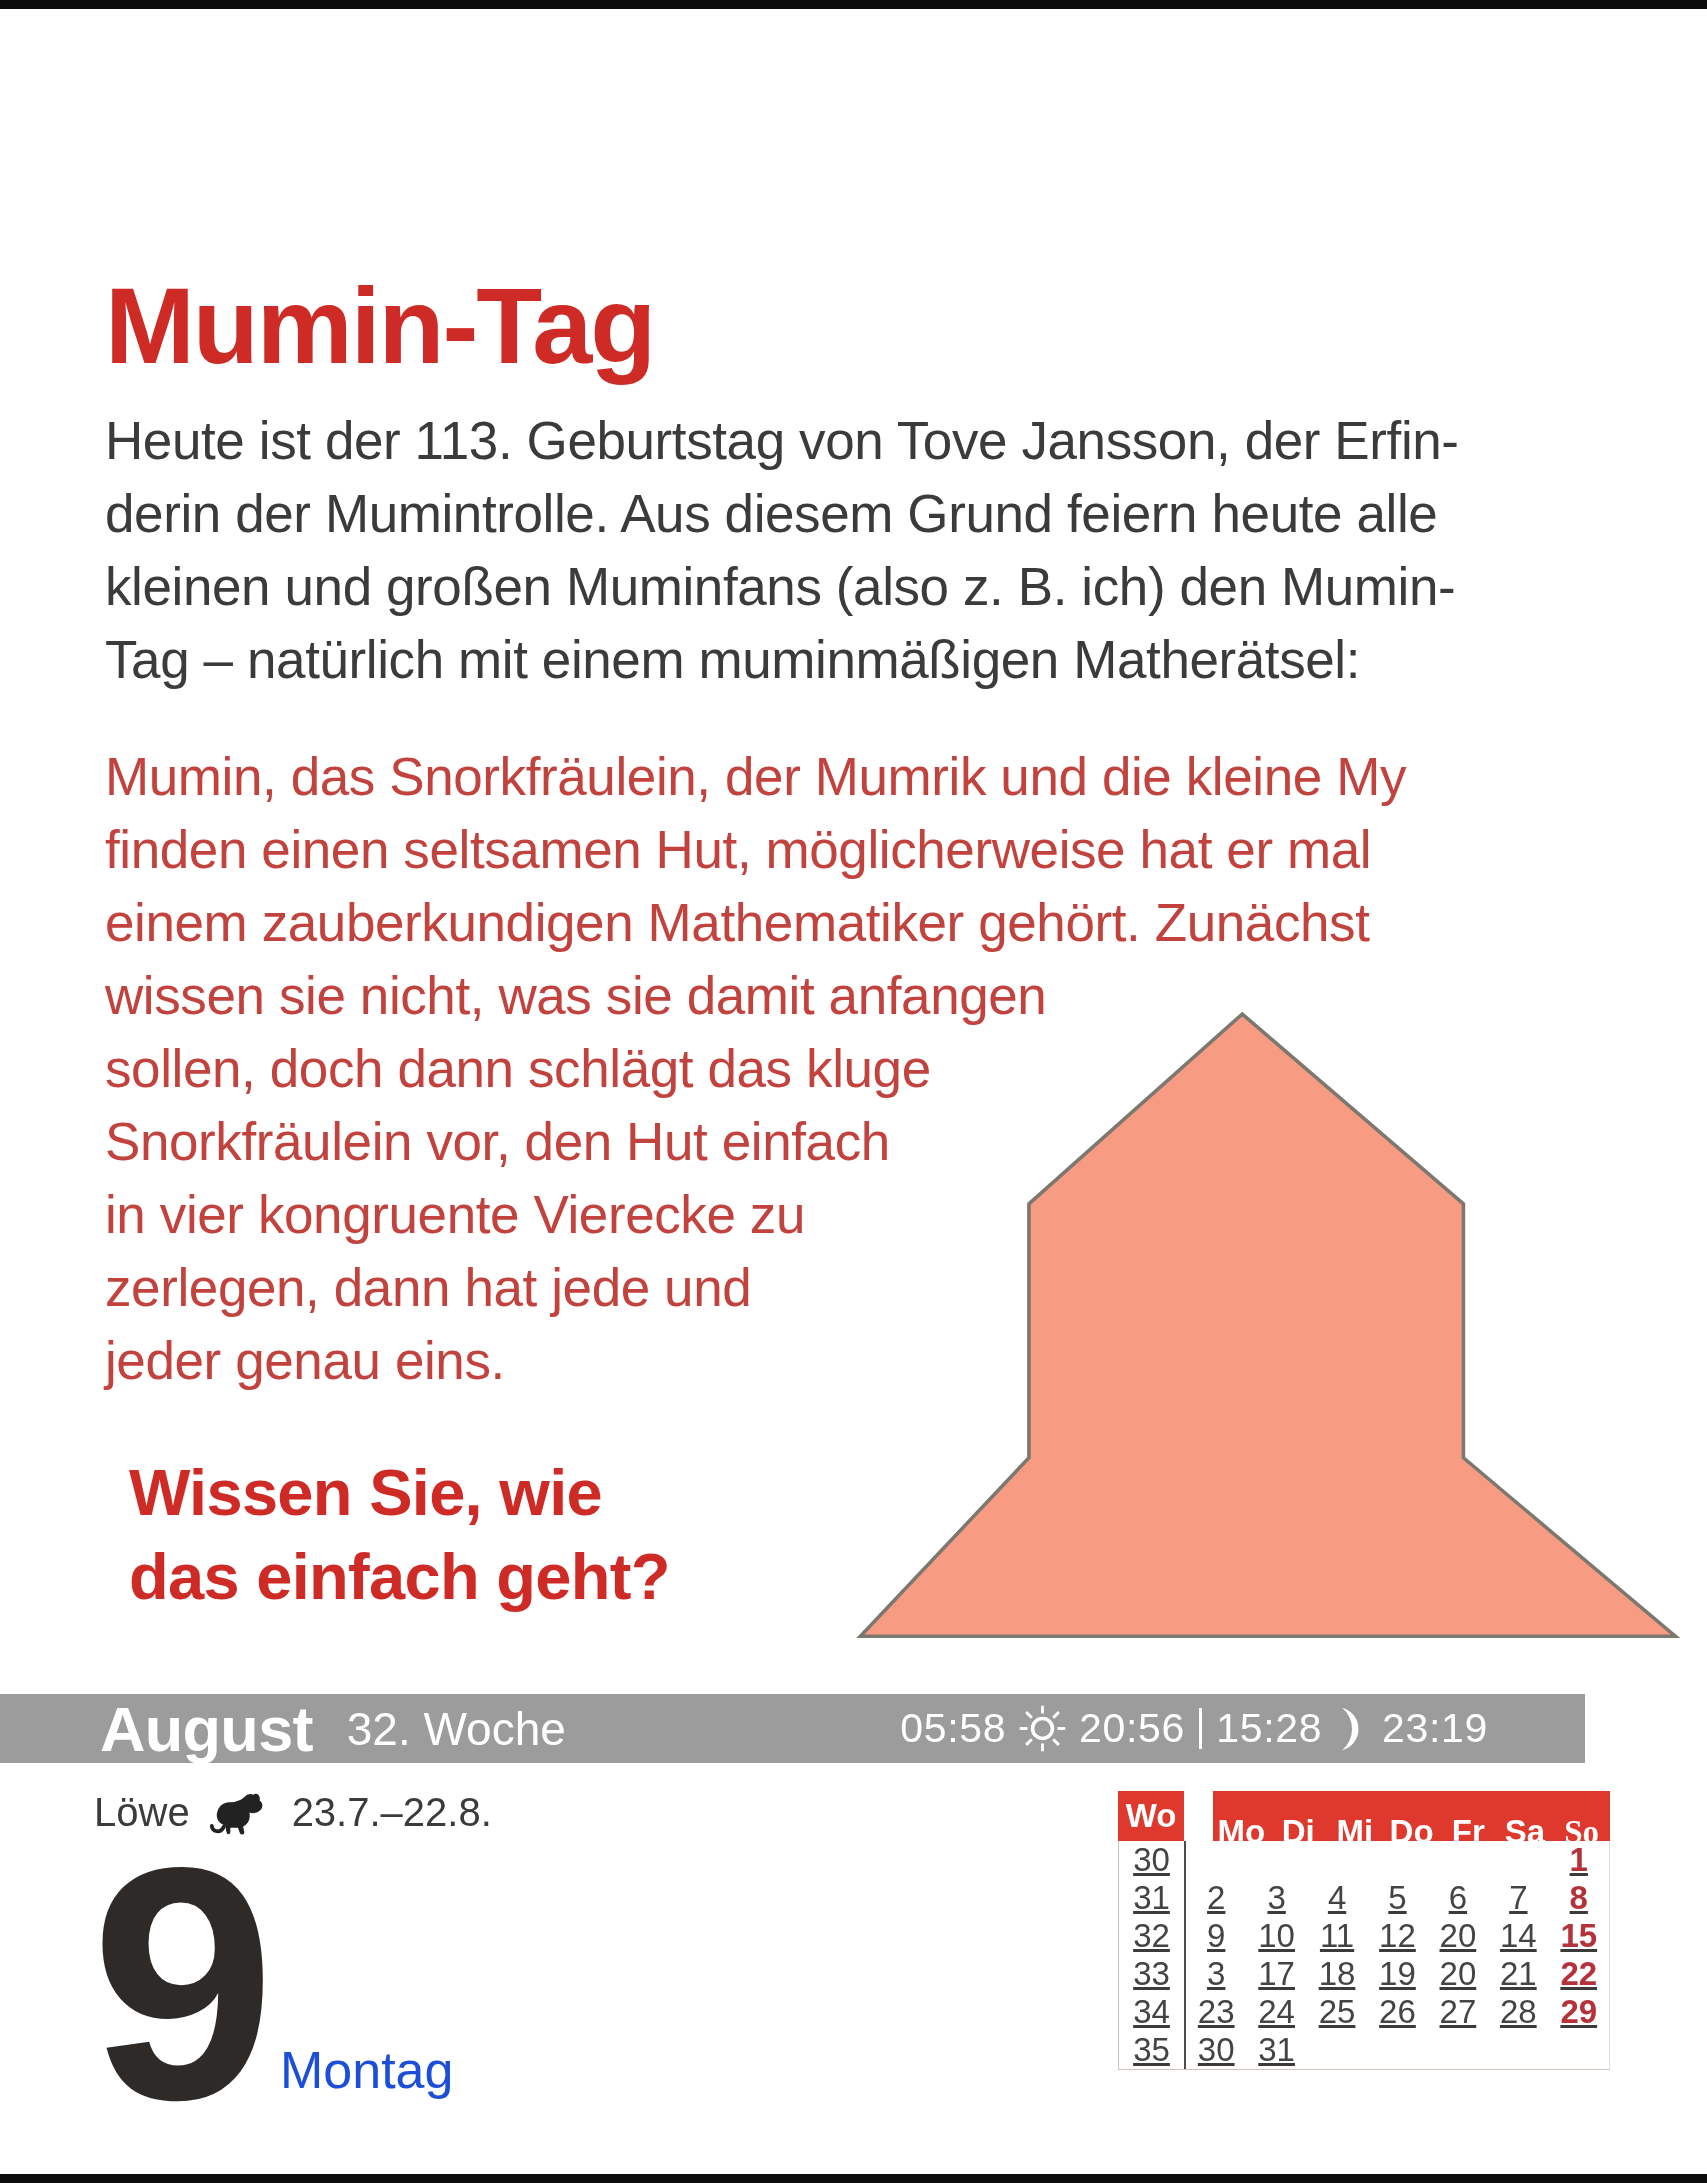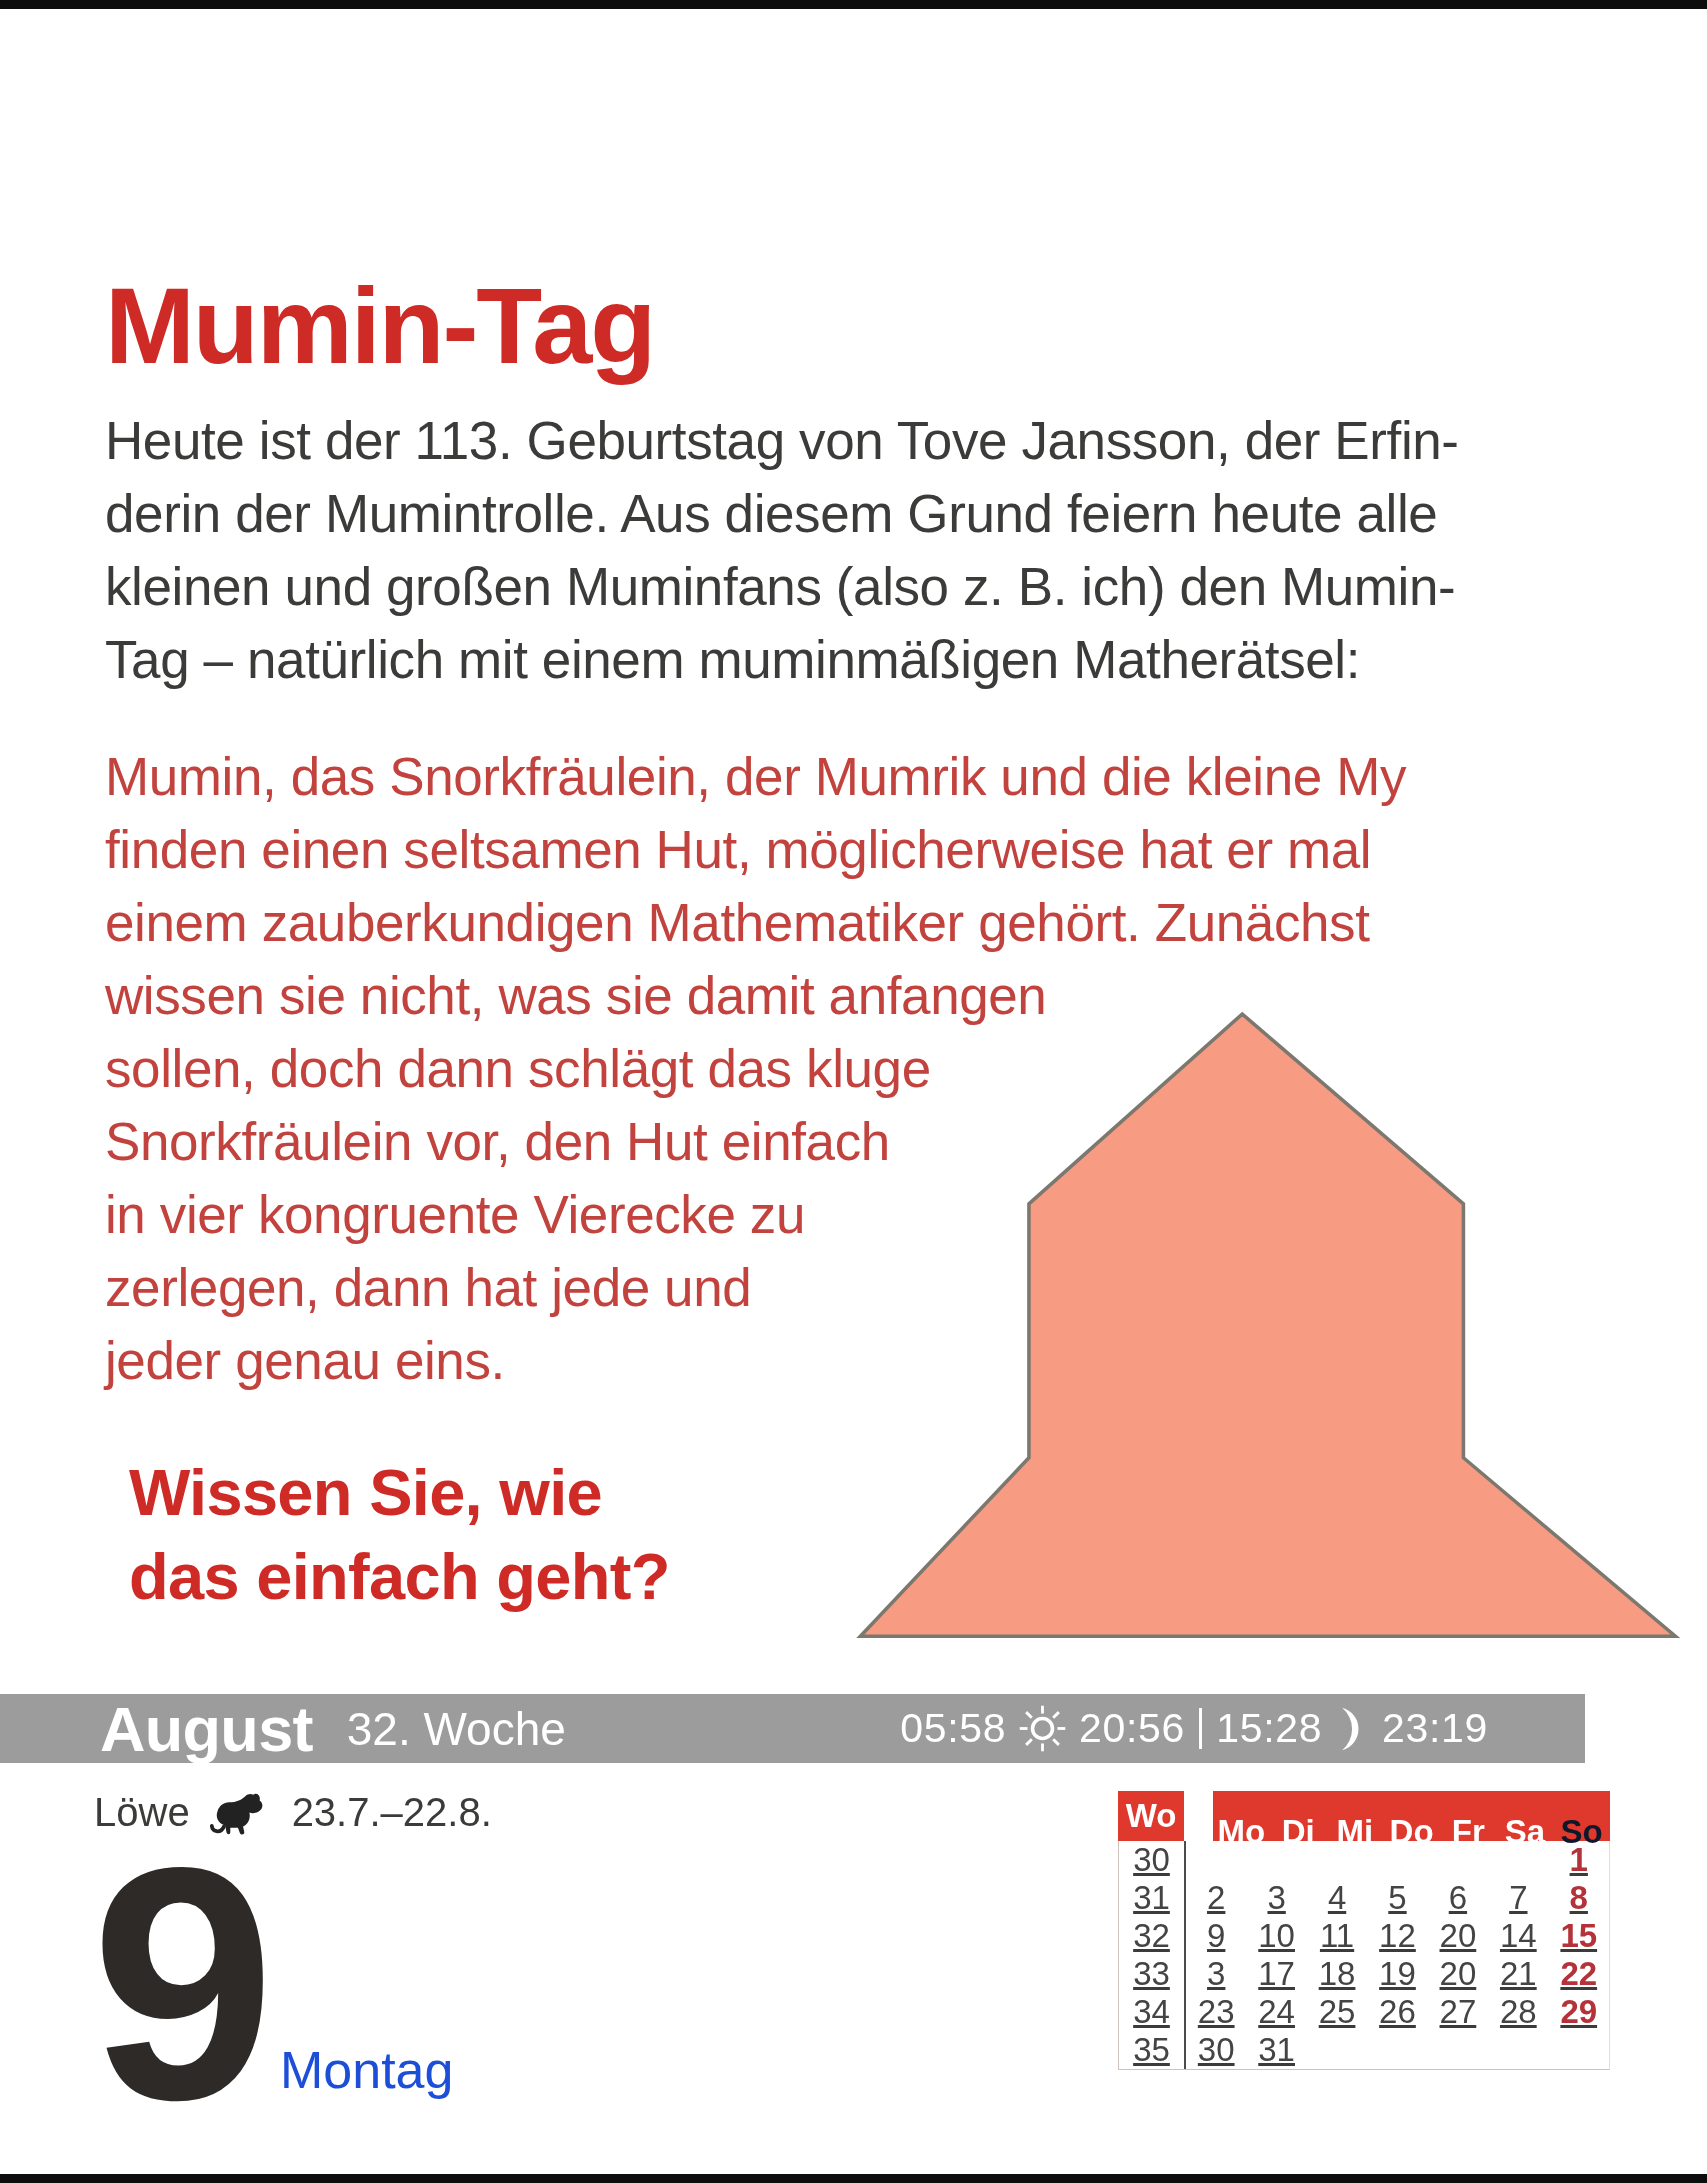--- a/index.html
+++ b/index.html
@@ -48,21 +48,21 @@
   
   #mini-calendar{position:absolute;left:1118px;top:1791px;width:492px;}
   .cal-head{display:flex;height:50px;gap:11px;}
   .cal-wo-head{
     width:66px;background:#df392e;color:#fff;font-weight:bold;font-size:33px;
     display:flex;align-items:center;justify-content:center;
   }
   .cal-head-gap{width:7.1px;background:#ffffff;}
   .cal-days-head{flex:1;background:#df392e;display:flex;align-items:center;}
   .cal-hcell{flex:1;text-align:center;color:#ffffff;font-weight:bold;font-size:33px;margin-top:32px;}
-  .cal-hcell.sun{color:#0f172a;}
+  .cal-hcell.sun{color:#ffffff;font-family:Liberation Serif, serif;}
   .cal-body{border-left:1.4px solid #cfc2ba;border-bottom:1.4px solid #cfc2ba;border-right:1.4px solid #e4dcd6;}
   .cal-row{display:flex;height:38px;line-height:38px;font-size:33px;text-decoration:underline;}
   .cal-wo{width:65px;text-align:center;color:#444444;}
   .cal-days{flex:1;display:flex;border-left:2.1px solid #4c4c4c;}
   .cal-cell{flex:1;text-align:center;color:#444444;}
   .cal-cell.sun{color:#b4323a;font-weight:bold;}
 </style>
 </head>
 <body>
 

